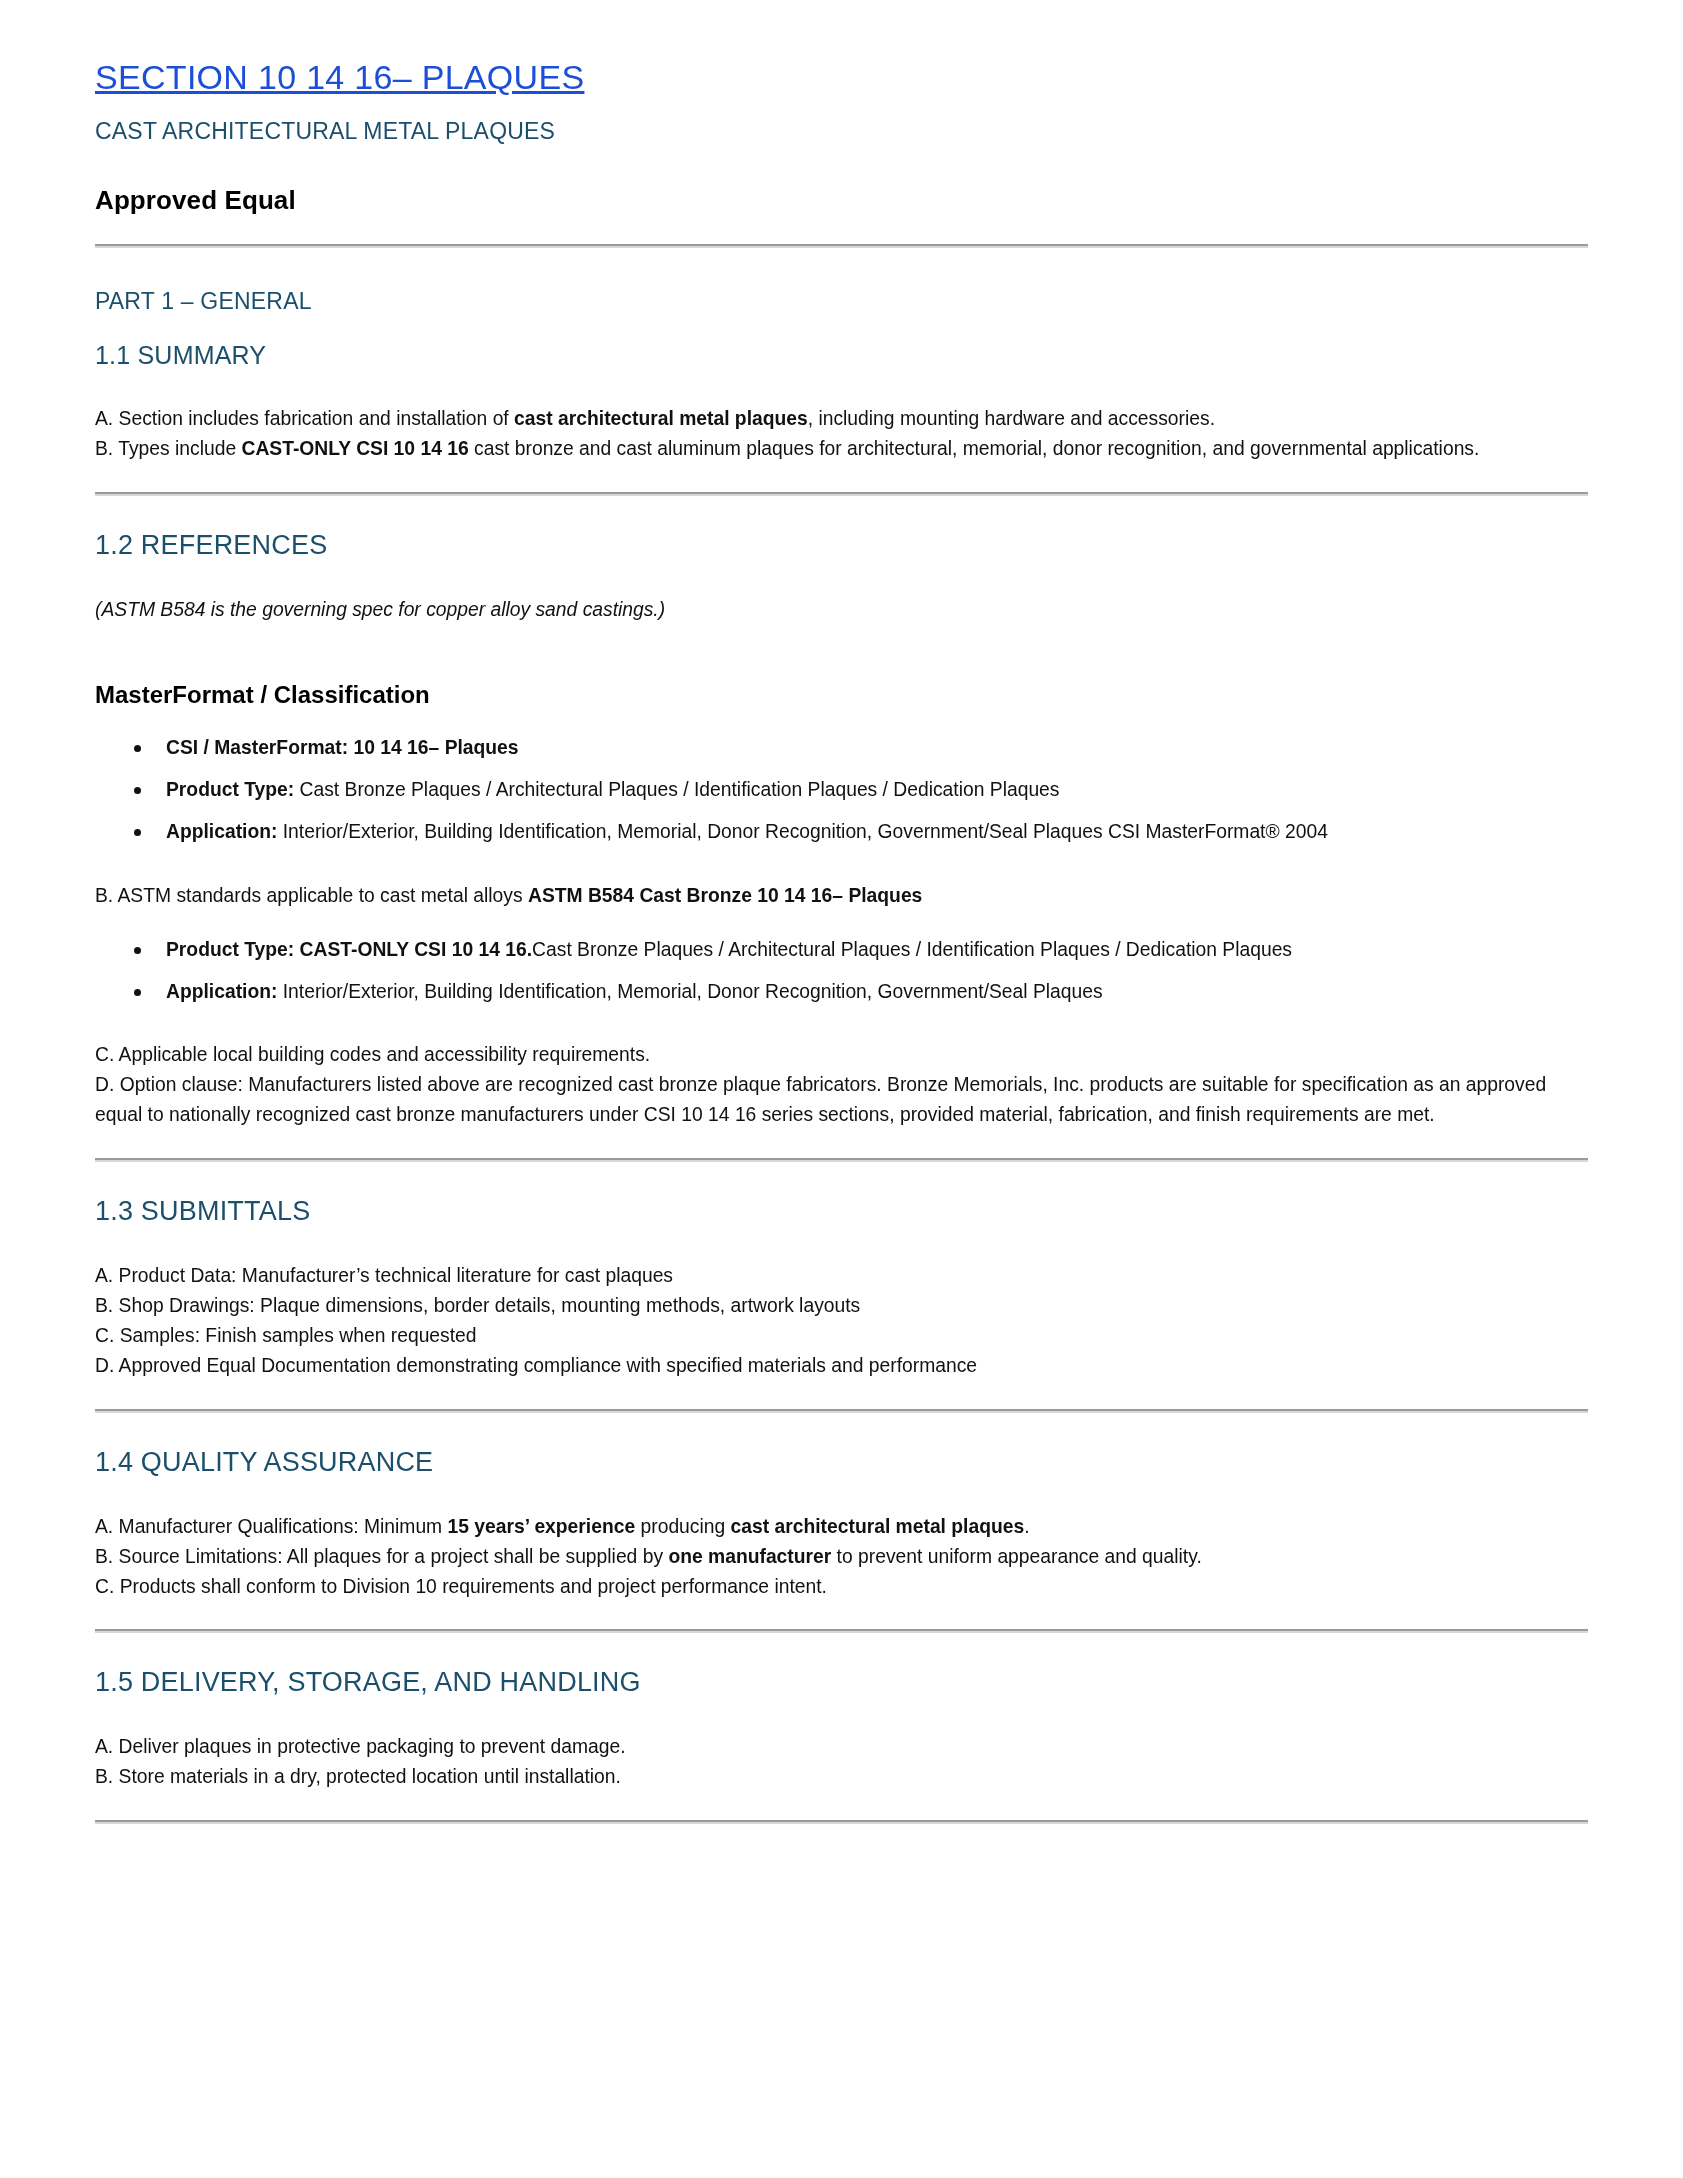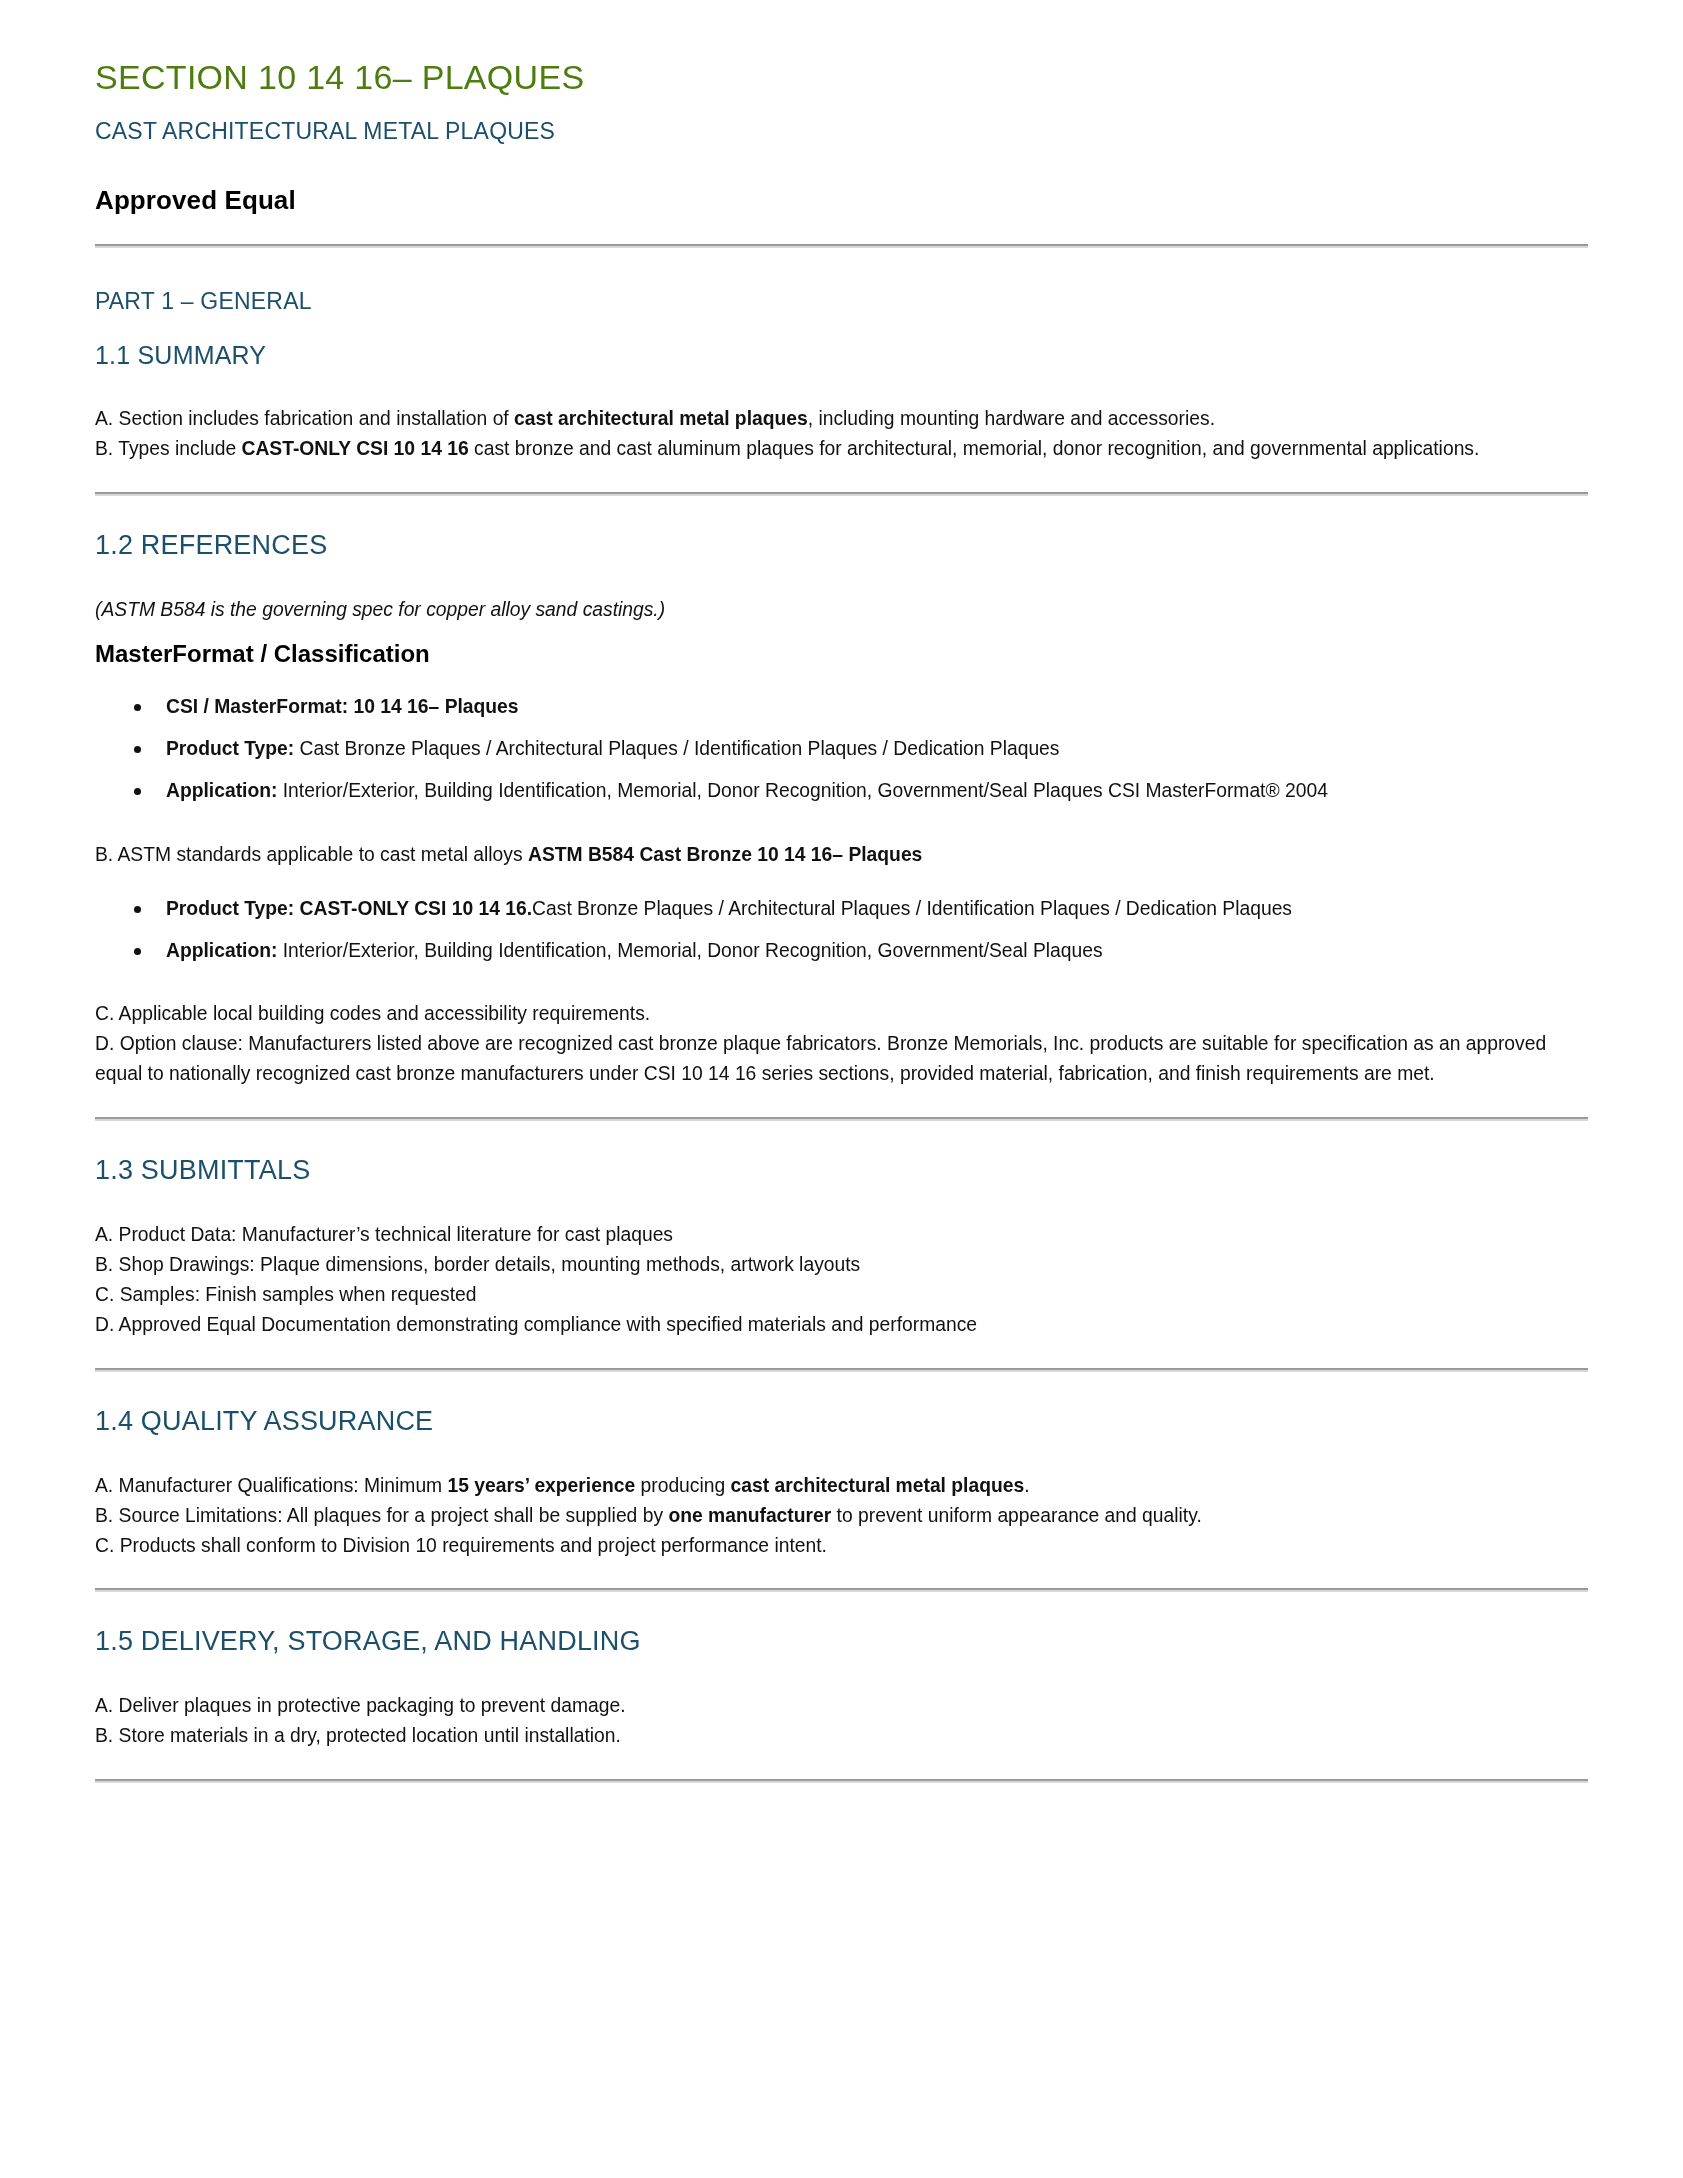--- a/index.html
+++ b/index.html
@@ -18,26 +18,27 @@
     width: 1683px;
     min-height: 2178px;
     box-sizing: border-box;
     padding: 48px 95px 59px 95px;
     background: #ffffff;
     position: relative;
   }
 
   
   .doc-title {
-    color: #4d7c0f;
+    color: #1d4ed8;
     font-size: 34px;
     font-weight: 400;
     letter-spacing: 0.3px;
     margin: 8px 0 0 0;
     line-height: 1.25;
+    text-decoration: underline;
   }
   .doc-subtitle {
     color: #1b4f6b;
     font-size: 23px;
     font-weight: 400;
     letter-spacing: 0.2px;
     margin: 18px 0 0 0;
     line-height: 1.25;
   }
   .approved-equal {
@@ -85,21 +86,21 @@
   .block {
     margin-top: 34px;
   }
   .para b, .para strong { font-weight: bold; }
   .ital { font-style: italic; }
 
   .sub-heading {
     font-size: 24px;
     font-weight: bold;
     color: #000000;
-    margin: 15px 0 0 0;
+    margin: 56px 0 0 0;
   }
 
   ul.bullets {
     margin: 24px 0 0 0;
     padding-left: 71px;
     list-style: none;
   }
   ul.bullets > li {
     position: relative;
     font-size: 19.3px;

